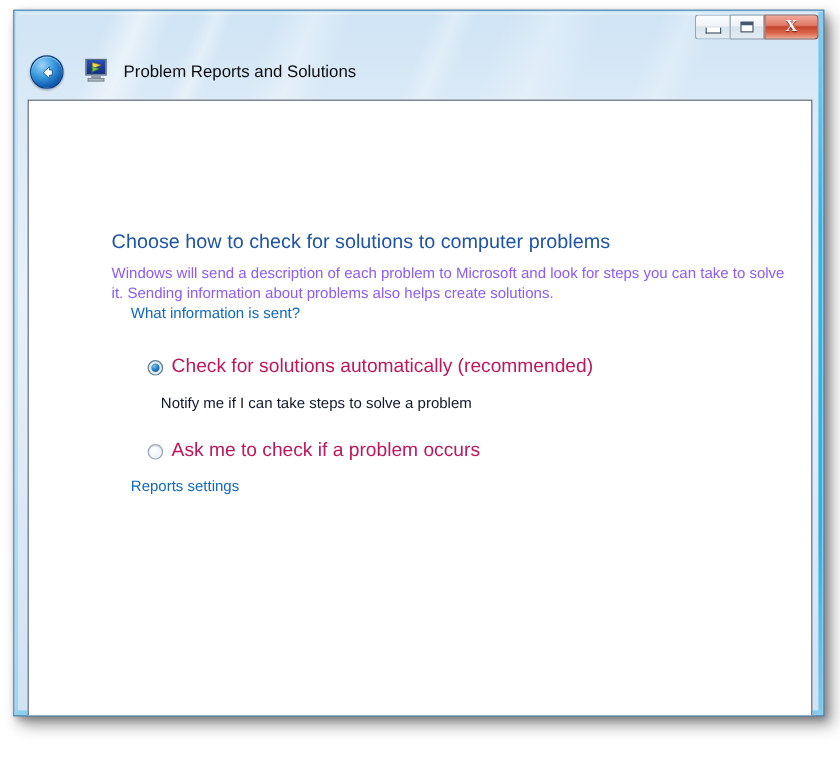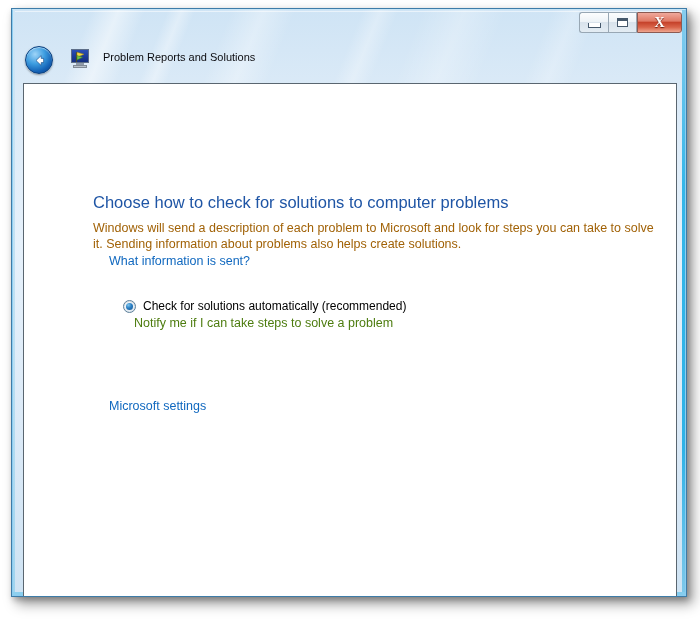--- a/index.html
+++ b/index.html
@@ -219,21 +219,21 @@
   }
   .app-icon .flag {
     position: absolute;
     left: 4px; top: 2px;
   }
 
   .win-title {
     position: absolute;
     left: 91px;
     top: 10px;
-    font-size: 11px;
+    font-size: 14px;
     color: #0c0c10;
     white-space: nowrap;
   }
 
   
   .content-panel {
     position: absolute;
     left: 11px;
     top: 74px;
     width: 654px;
@@ -258,21 +258,21 @@
     font-size: 16.5px;
     color: #1f55a5;
     white-space: nowrap;
   }
   .para {
     position: absolute;
     left: 69px;
     top: 136px;
     width: 570px;
     font-size: 12.5px;
-    color: #a16207;
+    color: #8b5cf6;
     line-height: 16px;
   }
   .link {
     color: #1068bf;
     font-size: 12.5px;
     cursor: default;
     text-decoration: none;
     display: inline-block;
     white-space: nowrap;
     margin-left: 16px;
@@ -315,28 +315,28 @@
   }
   .radio.checked::after {
     content: "";
     position: absolute;
     left: 2px; top: 2px;
     width: 7px; height: 7px;
     border-radius: 50%;
     background: radial-gradient(circle at 35% 30%, #7fc6ee 0%, #2a7fc4 45%, #13528f 100%);
   }
   .opt-text {
-    font-size: 12px;
-    color: #000000;
+    font-size: 16px;
+    color: #be185d;
     line-height: 16px;
   }
   .opt-sub {
     font-size: 12.5px;
-    color: #4d7c0f;
-    margin-top: 2px;
+    color: #0f172a;
+    margin-top: 15px;
     margin-left: 11px;
   }
 
   .links-block {
     position: absolute;
     left: 69px;
     top: 312px;
     line-height: 17px;
   }
 
@@ -448,25 +448,29 @@
       <div class="options">
 
         <div>
           <div class="opt-row">
             <span class="radio checked"></span>
             <span class="opt-text">Check for solutions automatically (recommended)</span>
           </div>
           <div class="opt-sub">Notify me if I can take steps to solve a problem</div>
         </div>
 
+        <div class="opt-row second">
+          <span class="radio"></span>
+          <span class="opt-text">Ask me to check if a problem occurs</span>
+        </div>
 
       </div>
 
       <div class="links-block">
-        <a class="link">Microsoft settings</a><br>
+        <a class="link">Reports settings</a><br>
       </div>
 
     </div>
 
     <div class="footer">
       <div class="footer-buttons">
         <div class="dlg-btn">OK</div>
         <div class="dlg-btn">Cancel</div>
       </div>
     </div>

